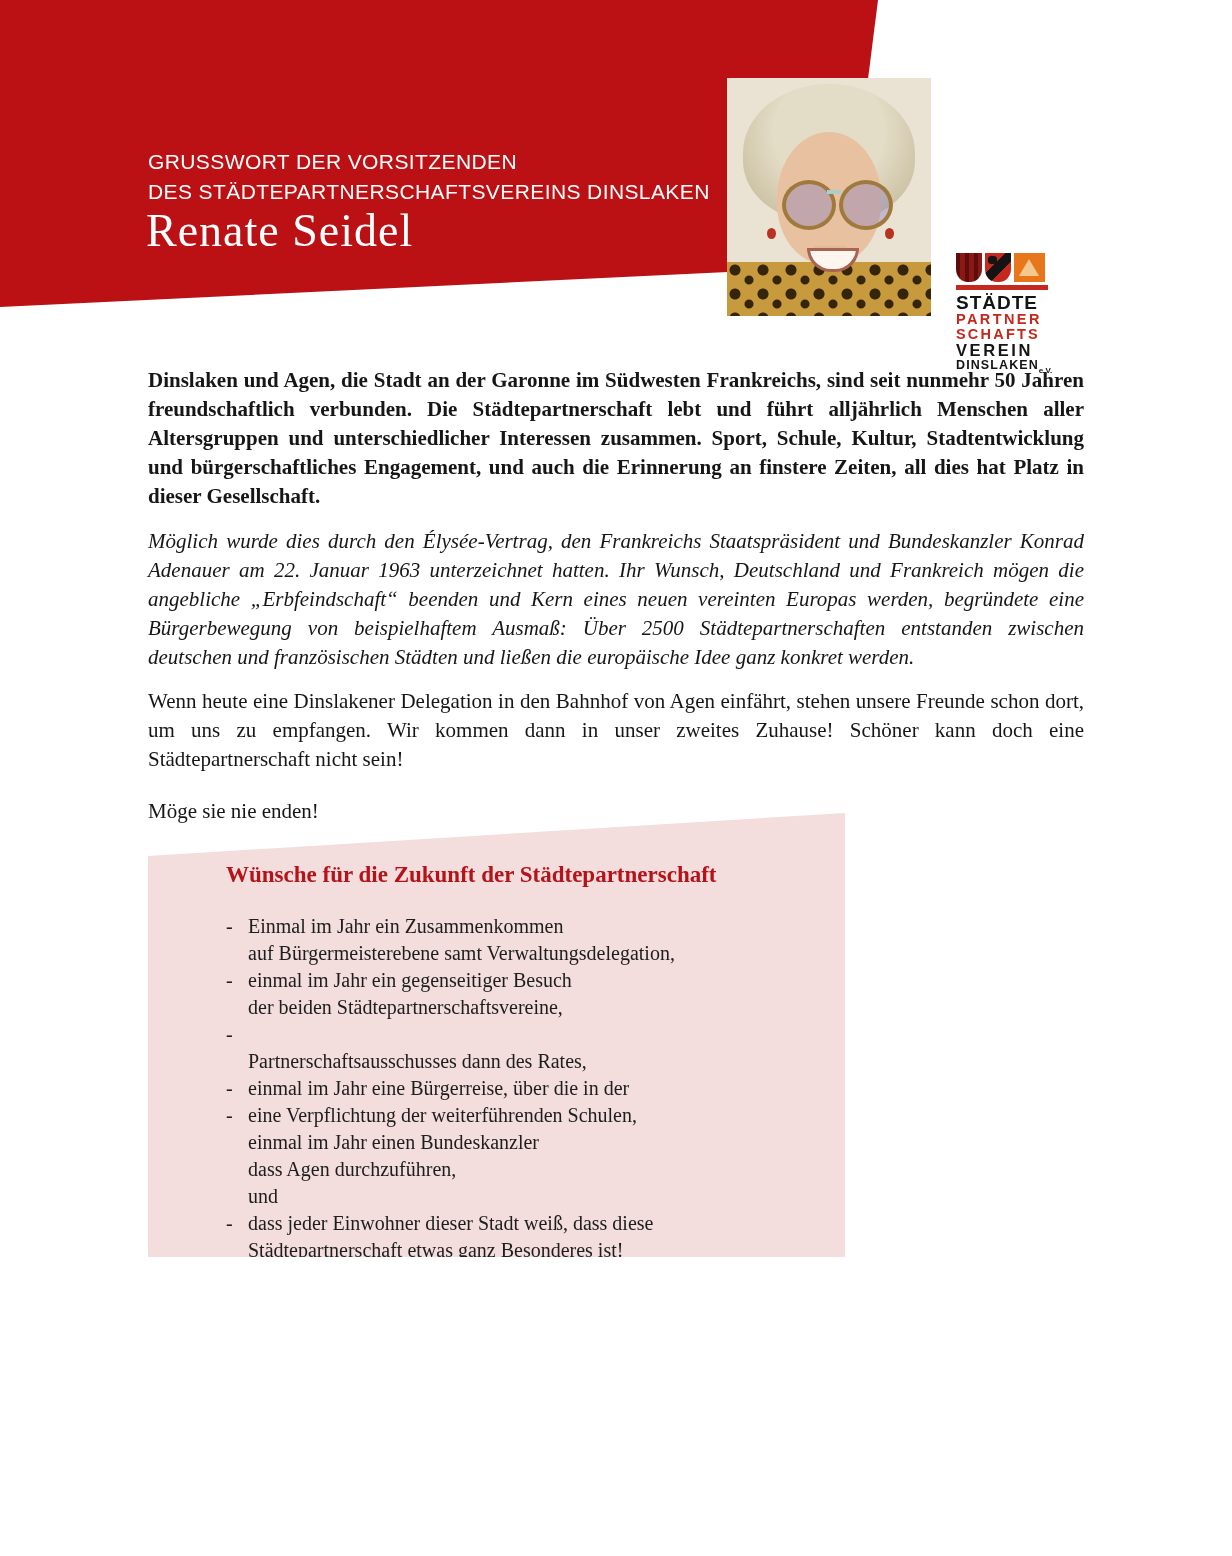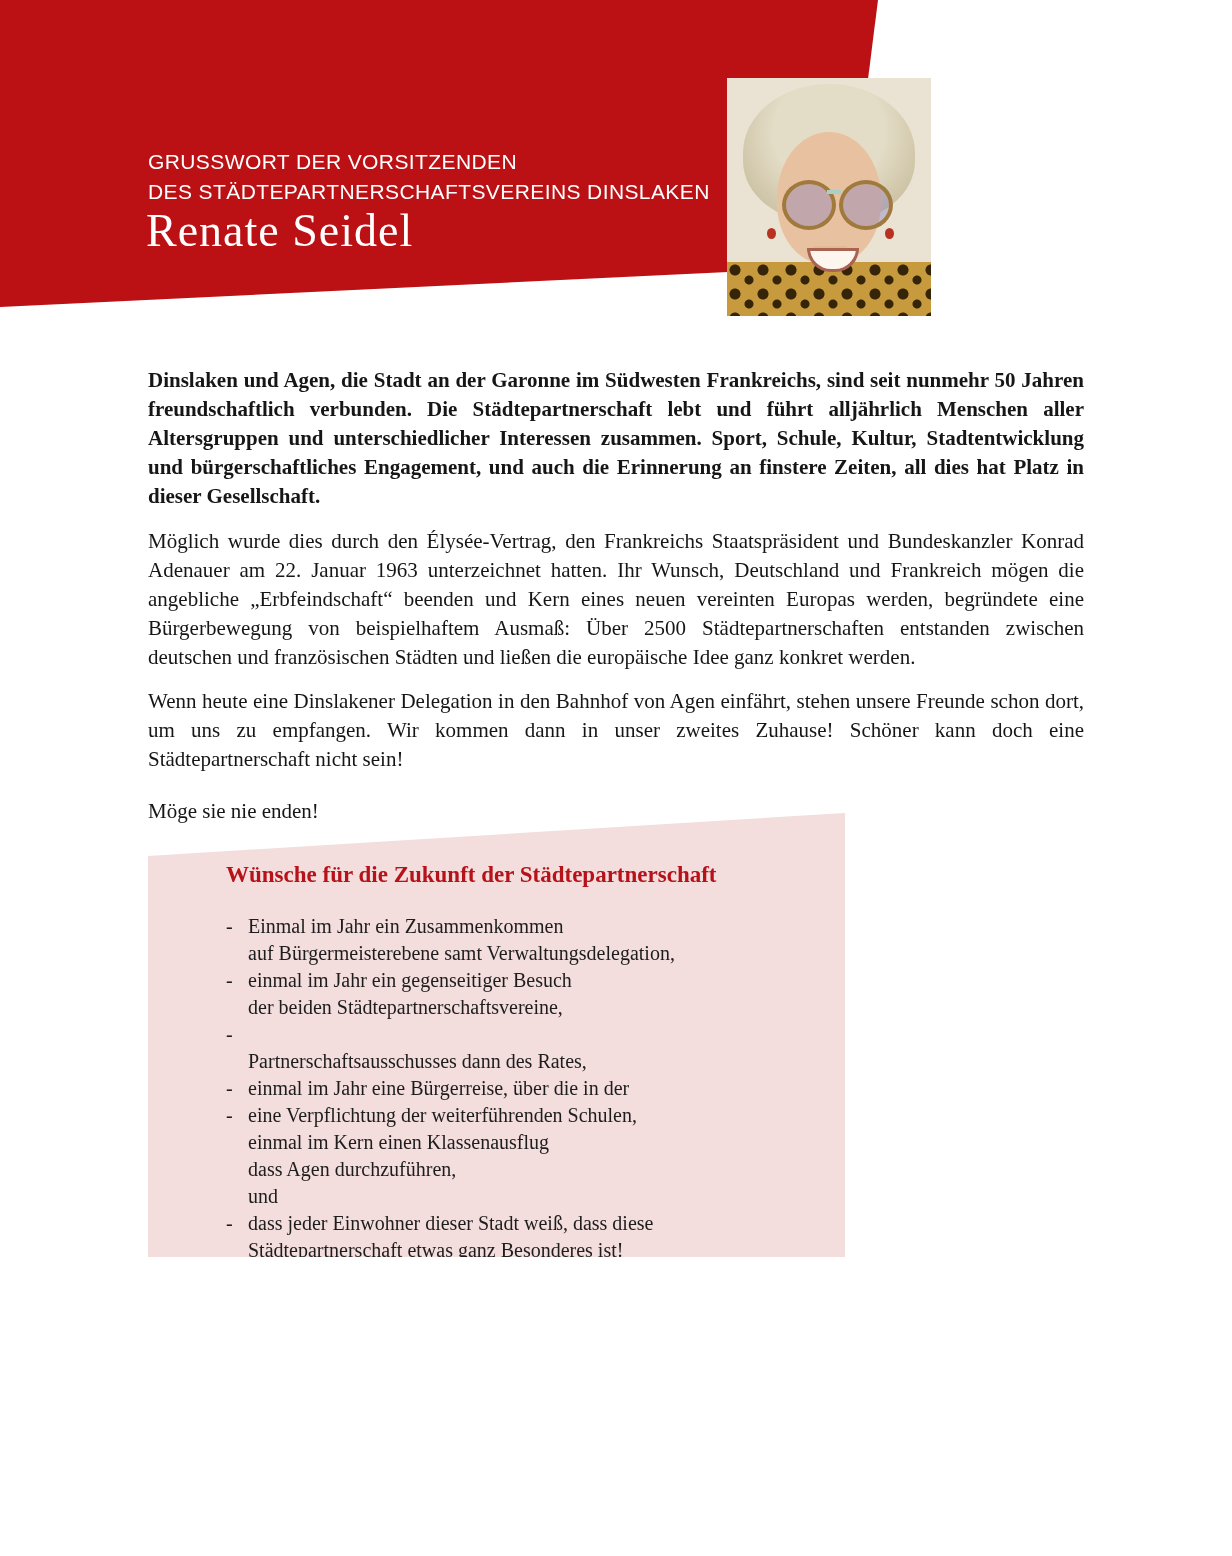--- a/index.html
+++ b/index.html
@@ -55,21 +55,21 @@
   .ll2{font-size:14.5px;letter-spacing:2.4px;color:var(--logo_red);}
   .ll3{font-size:14.5px;letter-spacing:2.2px;color:var(--logo_red);}
   .ll4{font-size:16.5px;letter-spacing:2.6px;color:#141414;}
   .ll5{font-size:12.5px;letter-spacing:1.1px;color:#141414;}
   .ev{font-size:8px;letter-spacing:0;vertical-align:sub;}
 
   
   .body-copy{position:absolute;left:148px;top:366px;width:936px;font-size:21px;line-height:29px;}
   .body-copy p{margin:0;text-align:justify;}
   .p-lead{font-weight:bold;}
-  .p2{margin-top:16px !important;}
+  .p2{margin-top:16px !important;font-style:italic;}
   .p3{margin-top:15px !important;}
   .p4{margin-top:23px !important;text-align:left !important;}
 
   
   .wish-shape{position:absolute;left:148px;top:812px;width:697px;height:515px;background:var(--pink_bg);
           clip-path:polygon(0 44px,697px 1px,697px 479px,0 513px);}
   .wish-content{position:absolute;left:226px;top:862px;width:590px;}
   .wish-title{color:var(--accent_red);font-weight:bold;font-size:23px;margin:0;}
   .wish-list{margin-top:25px;font-size:20px;line-height:27px;color:#1d1d1d;}
   .wish-line{display:flex;white-space:nowrap;}
@@ -103,20 +103,35 @@
     <div class="neck"></div>
     <div class="blouse"></div>
     <div class="lens l"></div>
     <div class="lens r"></div>
     <div class="bridge"></div>
     <div class="smile"></div>
     <div class="ear-l"></div>
     <div class="ear-r"></div>
   </div>
 
+  <div class="logo">
+    <div class="crests">
+      <div class="crest-a"></div>
+      <div class="crest-b"></div>
+      <div class="crest-c"></div>
+    </div>
+    <div class="logo-bar"></div>
+    <div class="logo-lines">
+      <div class="ll1">STÄDTE</div>
+      <div class="ll2">PARTNER</div>
+      <div class="ll3">SCHAFTS</div>
+      <div class="ll4">VEREIN</div>
+      <div class="ll5"><span>DINSLAKEN</span><span class="ev">e.V.</span></div>
+    </div>
+  </div>
 
   <div class="body-copy">
     <p class="p-lead">Dinslaken und Agen, die Stadt an der Garonne im Südwesten Frankreichs, sind seit nunmehr 50 Jahren freundschaftlich verbunden. Die Städtepartnerschaft lebt und führt alljährlich Menschen aller Altersgruppen und unterschiedlicher Interessen zusammen. Sport, Schule, Kultur, Stadtentwicklung und bürgerschaftliches Engagement, und auch die Erinnerung an finstere Zeiten, all dies hat Platz in dieser Gesellschaft.</p>
     <p class="p2">Möglich wurde dies durch den Élysée-Vertrag, den Frankreichs Staatspräsident und Bundeskanzler Konrad Adenauer am 22. Januar 1963 unterzeichnet hatten. Ihr Wunsch, Deutschland und Frankreich mögen die angebliche „Erbfeindschaft“ beenden und Kern eines neuen vereinten Europas werden, begründete eine Bürgerbewegung von beispielhaftem Ausmaß: Über 2500 Städtepartnerschaften entstanden zwischen deutschen und französischen Städten und ließen die europäische Idee ganz konkret werden.</p>
     <p class="p3">Wenn heute eine Dinslakener Delegation in den Bahnhof von Agen einfährt, stehen unsere Freunde schon dort, um uns zu empfangen. Wir kommen dann in unser zweites Zuhause! Schöner kann doch eine Städtepartnerschaft nicht sein!</p>
     <p class="p4">Möge sie nie enden!</p>
   </div>
 
   <div class="wish-shape"></div>
   <div class="wish-content">
@@ -157,21 +172,21 @@
     </div>
 
 
     <div class="wish-line">
       <span class="dash">-</span>
           <span class="txt">eine Verpflichtung der weiterführenden Schulen,</span>
     </div>
 
     <div class="wish-line">
       <span class="dash"></span>
-          <span class="txt">einmal im Kern einen Klassenausflug</span>
+          <span class="txt">einmal im Jahr einen Bundeskanzler</span>
     </div>
 
     <div class="wish-line">
       <span class="dash"></span>
           <span class="txt">dass Agen durchzuführen,</span>
     </div>
 
     <div class="wish-line">
       <span class="dash"></span>
           <span class="txt">und</span>

